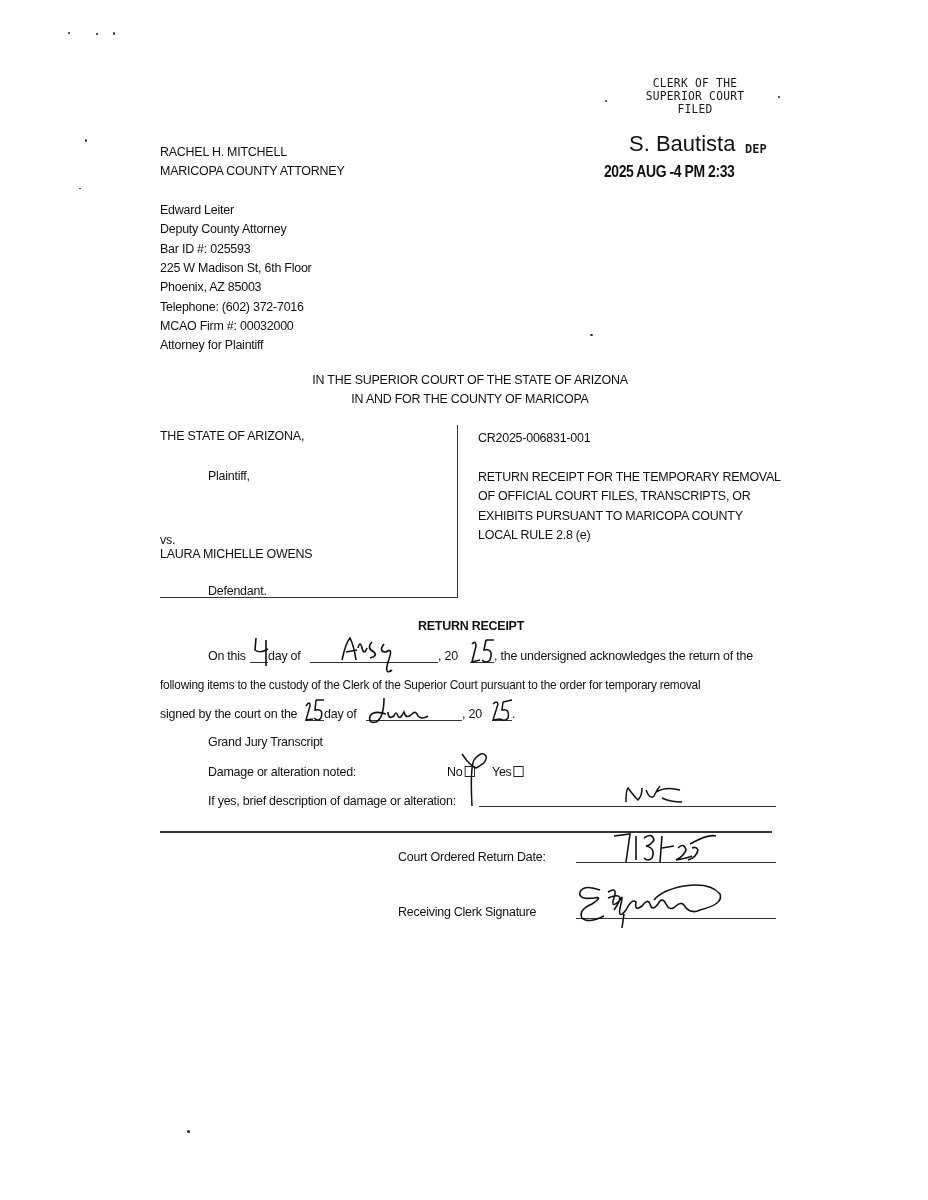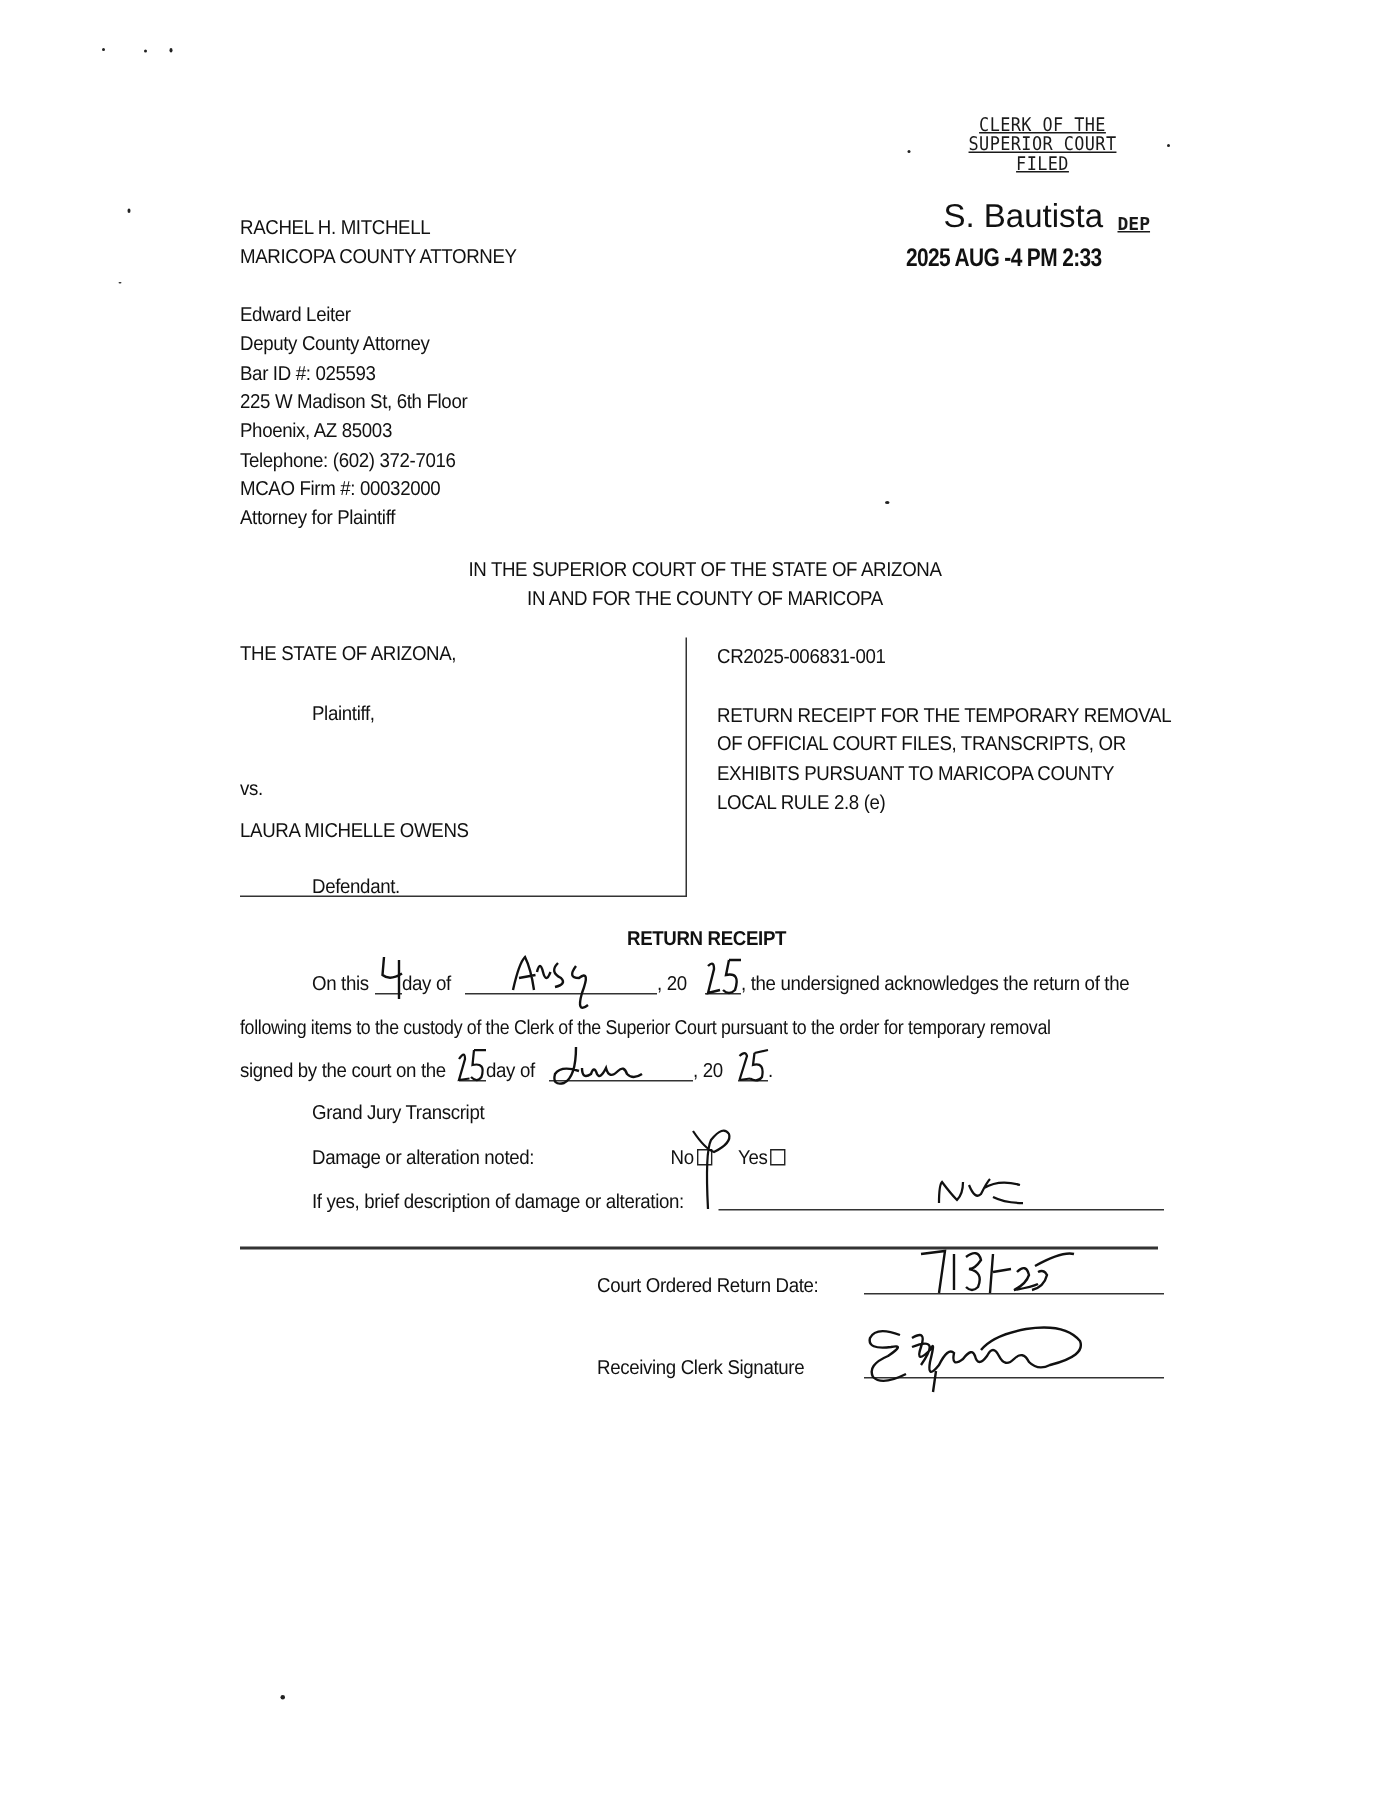--- a/index.html
+++ b/index.html
@@ -6,21 +6,21 @@
     body {
       width: 928px; height: 1200px; background: #ffffff; position: relative; overflow: hidden;
       font-family: "Liberation Sans", "DejaVu Sans", sans-serif; color: #111;
     }
     .abs { position: absolute; }
     .txt { font-size: 13.4px; line-height: 19.3px; white-space: nowrap; letter-spacing: -0.25px; transform: scaleX(0.93); transform-origin: left top; }
     .ctr { text-align: center; transform-origin: center top; }
     .speck { position: absolute; background: #222; border-radius: 50%; }
 
     
-    .stamp { font-family: "DejaVu Sans Mono", "Liberation Mono", monospace; color: #1a1a1a; text-decoration: underline; }
+    .stamp { font-family: "DejaVu Sans Mono", "Liberation Mono", monospace; color: #1a1a1a; }
     .stamp-head { font-size: 12.5px; line-height: 13px; text-align: center; letter-spacing: 0.3px; transform: scaleX(0.9); }
     .stamp-name { font-family: Liberation Sans, sans-serif; font-size: 22px; }
     .stamp-dep { font-size: 12px; font-weight: bold; }
     .stamp-date { font-family: "Liberation Sans", sans-serif; font-size: 17px; font-weight: bold; letter-spacing: -0.5px; transform: scaleX(0.82); transform-origin: left top; color: #111; }
 
     .rule { position: absolute; background: #333; height: 1.3px; }
     .vline { position: absolute; background: #333; width: 1.3px; }
 
     .hand { position: absolute; }
     .hand svg { overflow: visible; }
@@ -62,21 +62,21 @@
   <div>Attorney for Plaintiff</div>
 </div>
 
 <div class="abs txt ctr" style="left:250px;top:370px;width:440px;">
   <div>IN THE SUPERIOR COURT OF THE STATE OF ARIZONA</div>
   <div>IN AND FOR THE COUNTY OF MARICOPA</div>
 </div>
 
 <div class="abs txt" style="left:160px;top:426px;">THE STATE OF ARIZONA,</div>
 <div class="abs txt" style="left:208px;top:466px;">Plaintiff,</div>
-<div class="abs txt" style="left:160px;top:516px;">vs.</div>
+<div class="abs txt" style="left:160px;top:530px;">vs.</div>
 <div class="abs txt" style="left:160px;top:544px;">LAURA MICHELLE OWENS</div>
 <div class="abs txt" style="left:208px;top:581px;">Defendant.</div>
 <div class="vline" style="left:457px;top:425px;height:173px;"></div>
 <div class="rule" style="left:160px;top:597px;width:298px;"></div>
 
 <div class="abs txt" style="left:478px;top:428px;">CR2025-006831-001</div>
 <div class="abs txt" style="left:478px;top:467px;">
   <div>RETURN RECEIPT FOR THE TEMPORARY REMOVAL</div>
   <div>OF OFFICIAL COURT FILES, TRANSCRIPTS, OR</div>
   <div>EXHIBITS PURSUANT TO MARICOPA COUNTY</div>

